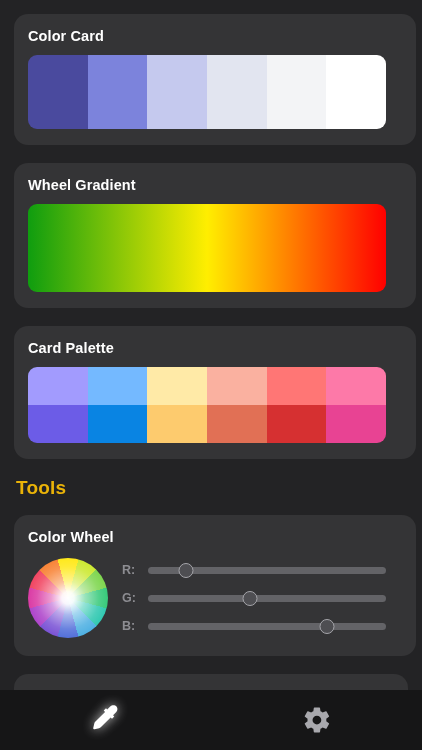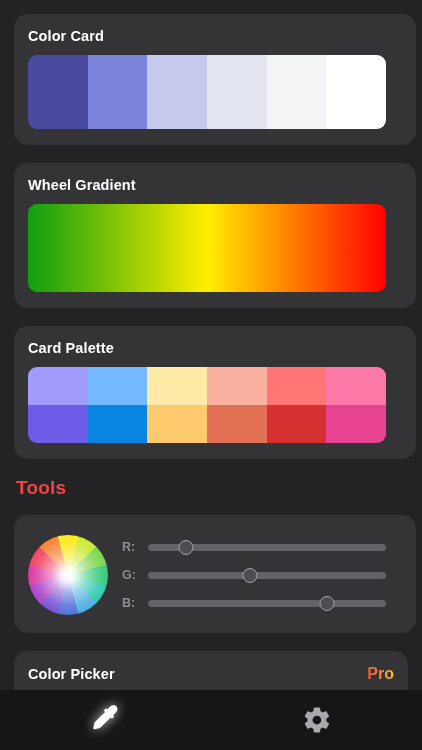--- a/index.html
+++ b/index.html
@@ -52,21 +52,21 @@
     grid-template-columns: repeat(6, 1fr);
     grid-template-rows: 38px 38px;
     border-radius: 9px;
     overflow: hidden;
     height: 76px;
   }
   .palette-grid > div { width: 100%; height: 100%; }
 
   
   .section-heading {
-    color: #ef4444;
+    color: #eab308;
     font-size: 19px;
     font-weight: bold;
     margin: 8px 0 16px 16px;
     letter-spacing: 0.2px;
   }
 
   
   .wheel-row {
     display: flex;
     align-items: center;
@@ -205,20 +205,21 @@
           <div style="background: rgb(253, 203, 110);"></div>
           <div style="background: rgb(225, 112, 85);"></div>
           <div style="background: rgb(214, 48, 49);"></div>
           <div style="background: rgb(232, 67, 147);"></div>
         </div>
     </div>
 
     <div class="section-heading">Tools</div>
 
     <div class="card">
+      <div class="card-title">Color Wheel</div>
       <div class="wheel-row">
         <div class="wheel" id="colorWheel" style="background: conic-gradient(from -15deg, rgb(255, 230, 0) 0deg, rgb(255, 230, 0) 30deg, rgb(198, 230, 26) 30deg, rgb(198, 230, 26) 60deg, rgb(111, 209, 58) 60deg, rgb(111, 209, 58) 90deg, rgb(32, 195, 107) 90deg, rgb(32, 195, 107) 120deg, rgb(25, 194, 168) 120deg, rgb(25, 194, 168) 150deg, rgb(58, 167, 223) 150deg, rgb(58, 167, 223) 180deg, rgb(63, 95, 214) 180deg, rgb(63, 95, 214) 210deg, rgb(107, 63, 208) 210deg, rgb(107, 63, 208) 240deg, rgb(164, 46, 196) 240deg, rgb(164, 46, 196) 270deg, rgb(214, 36, 154) 270deg, rgb(214, 36, 154) 300deg, rgb(239, 47, 79) 300deg, rgb(239, 47, 79) 330deg, rgb(247, 117, 31) 330deg, rgb(247, 117, 31) 360deg);">
           <div class="hub"></div>
         </div>
         <div class="sliders" id="sliders">
             <div class="slider-row">
               <div class="slider-label">R:</div>
               <div class="track-wrap">
                 <div class="track"></div>
                 <div class="thumb" style="left: 16%;"></div>

